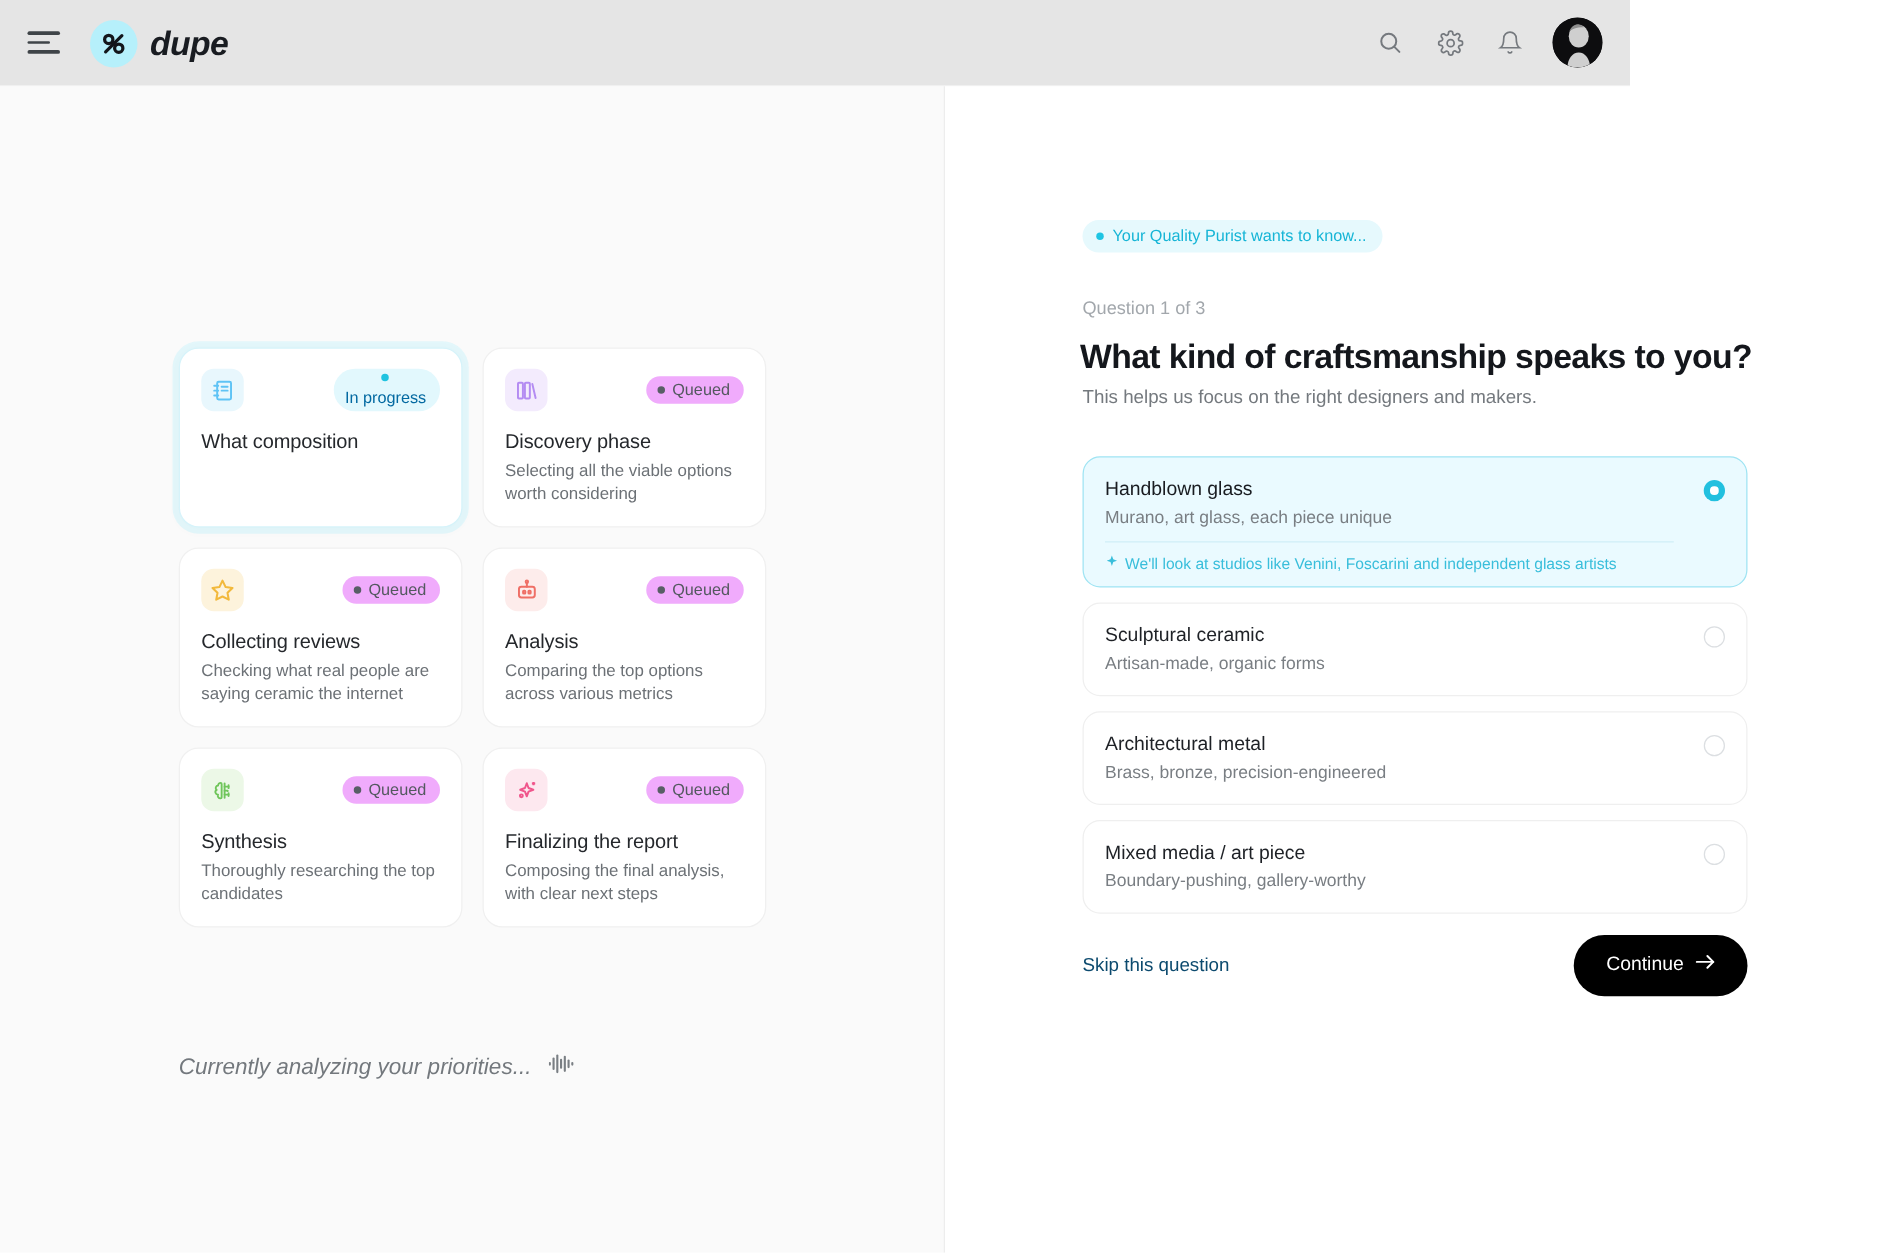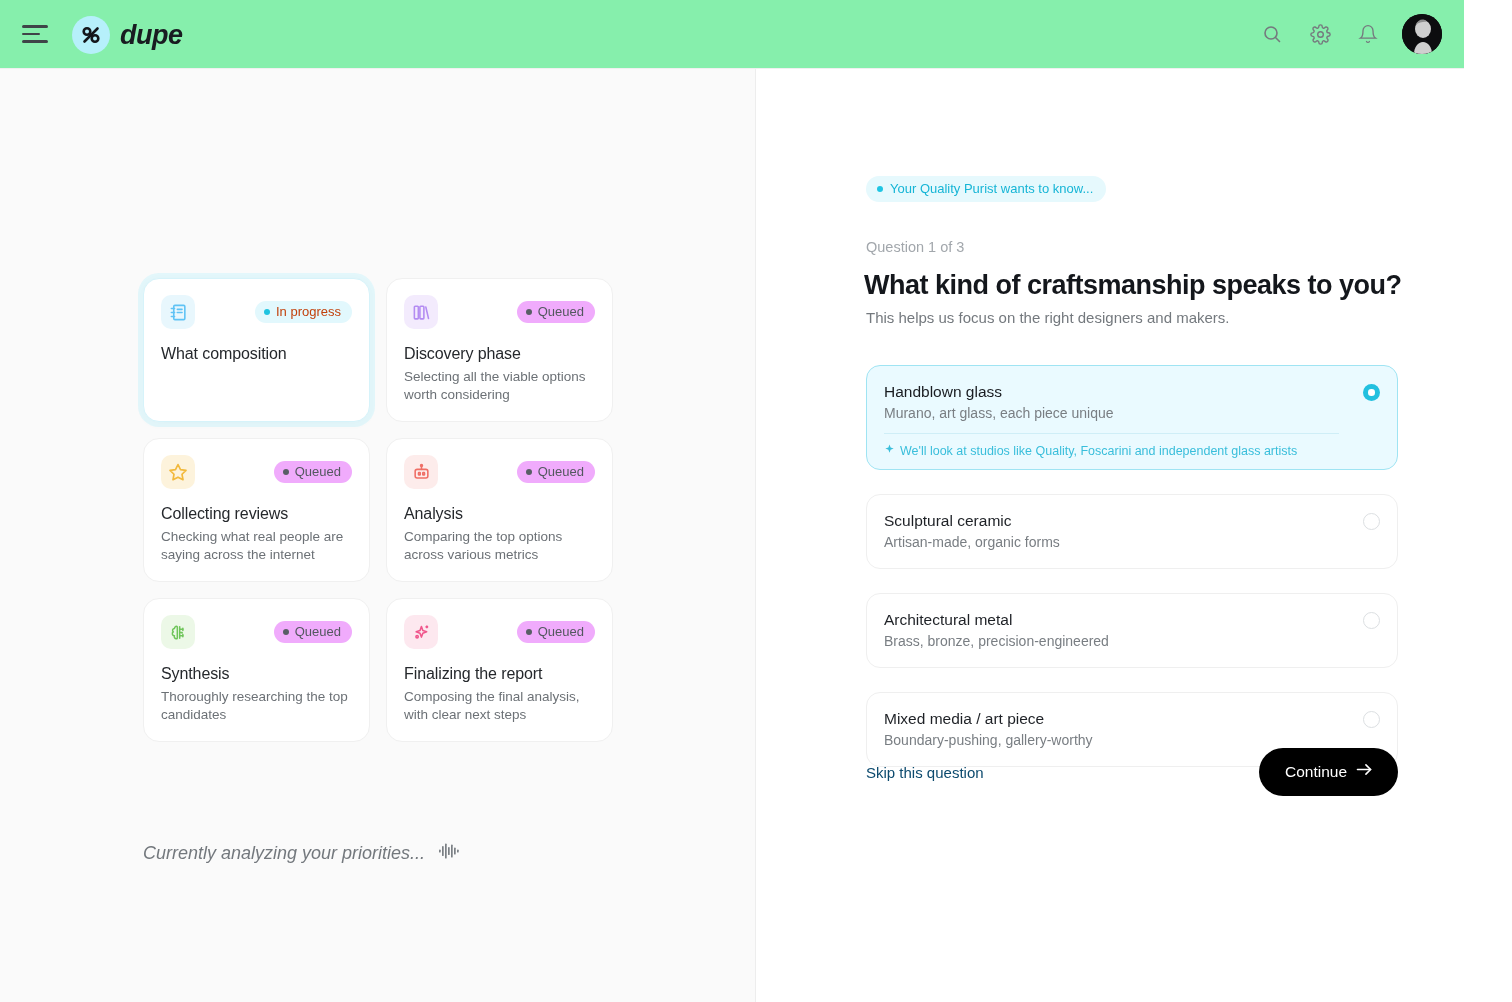--- a/index.html
+++ b/index.html
@@ -7,22 +7,22 @@
     width: 1512px; height: 1002px;
     font-family: "Liberation Sans", sans-serif;
     background: #ffffff;
     overflow: hidden;
     -webkit-font-smoothing: antialiased;
   }
 
   
   .topbar {
     position: absolute; top: 0; left: 0;
-    width: 1464px; height: 69px;
-    background: #86efac;
+    width: 1304px; height: 69px;
+    background: #e5e5e5;
     border-bottom: 1px solid #f0f0f0;
     display: flex; align-items: center;
   }
   .hamburger {
     position: absolute; left: 22px; top: 22px;
     width: 28px; height: 24px;
     display: flex; flex-direction: column; justify-content: center; gap: 5px;
     cursor: pointer;
   }
   .hamburger span { display: block; height: 2.5px; background: #3f4448; border-radius: 2px; }
@@ -92,21 +92,21 @@
   .stage-icon {
     width: 34px; height: 34px; border-radius: 10px;
     display: flex; align-items: center; justify-content: center;
   }
   .badge {
     display: inline-flex; align-items: center; gap: 6px;
     padding: 4px 11px 5px 9px; border-radius: 999px;
     font-size: 13px; line-height: 1;
   }
   .badge .dot { width: 6px; height: 6px; border-radius: 50%; }
-  .badge.progress { background: #e2f8fd; color: #c2410c; }
+  .badge.progress { background: #e2f8fd; color: #0369a1; flex-direction: column; }
   .badge.progress .dot { background: #1fc3e0; }
   .badge.queued { background: #f0abfc; color: #53585f; }
   .badge.queued .dot { background: #585e66; }
 
   .stage-title {
     margin-top: 16px;
     font-size: 16px; color: #25282c; font-weight: 400;
     letter-spacing: -0.1px;
   }
   .stage-desc {
@@ -143,21 +143,21 @@
     position: absolute; left: 866px; top: 309px;
     font-size: 15px; color: #74797e;
   }
 
   .options { position: absolute; left: 866px; top: 365px; width: 532px; }
   .option {
     position: relative;
     border: 1px solid #efefef; border-radius: 14px;
     background: #ffffff;
     padding: 17px 58px 18px 17px;
-    margin-bottom: 24px;
+    margin-bottom: 12px;
     cursor: pointer;
   }
   .option.selected {
     background: #eafaff;
     border-color: #9fe4f3;
     padding-bottom: 11px;
   }
   .opt-title { font-size: 15.5px; color: #1e2126; }
   .option.selected .opt-title { color: #191c21; }
   .opt-sub { margin-top: 4px; font-size: 14px; color: #797e83; }
@@ -299,21 +299,21 @@
           <svg width="20" height="20" viewBox="0 0 24 24" fill="none" stroke="#f2b93c" stroke-width="2" stroke-linejoin="round">
             <polygon points="12,3 15,9.2 21.6,10 16.8,14.7 18,21.3 12,18.2 6,21.3 7.2,14.7 2.4,10 9,9.2"></polygon>
           </svg>
         </div>
         <div class="badge queued">
           <span class="dot"></span>
           <span>Queued</span>
         </div>
       </div>
       <div class="stage-title">Collecting reviews</div>
-      <div class="stage-desc">Checking what real people are saying across the internet</div>
+      <div class="stage-desc">Checking what real people are saying ceramic the internet</div>
     </div>
 
     <div class="stage-card">
       <div class="stage-top">
         <div class="stage-icon" style="background:#fdeceb">
           <svg width="19" height="19" viewBox="0 0 24 24" fill="none" stroke="#ef6f66" stroke-width="2" stroke-linecap="round">
             <rect x="4" y="8" width="16" height="11" rx="2.5"></rect>
             <line x1="12" y1="4" x2="12" y2="8"></line>
             <circle cx="12" cy="3" r="1.2"></circle>
             <rect x="8.2" y="12" width="2.2" height="3" rx="0.6"></rect>
@@ -399,21 +399,21 @@
 
   <div class="option selected">
     <div class="opt-title">Handblown glass</div>
     <div class="opt-sub">Murano, art glass, each piece unique</div>
     <div class="opt-hint">
       <span>
         <svg width="11" height="11" viewBox="0 0 12 12" fill="#39bedb">
           <path d="M6 0.5l1.2 3.3 3.3 1.2-3.3 1.2L6 9.5 4.8 6.2 1.5 5l3.3-1.2z"></path>
         </svg>
       </span>
-      <span>We'll look at studios like Quality, Foscarini and independent glass artists</span>
+      <span>We'll look at studios like Venini, Foscarini and independent glass artists</span>
     </div>
     <div class="radio on"></div>
   </div>
 
   <div class="option">
     <div class="opt-title">Sculptural ceramic</div>
     <div class="opt-sub">Artisan-made, organic forms</div>
     <div class="radio"></div>
   </div>
 

